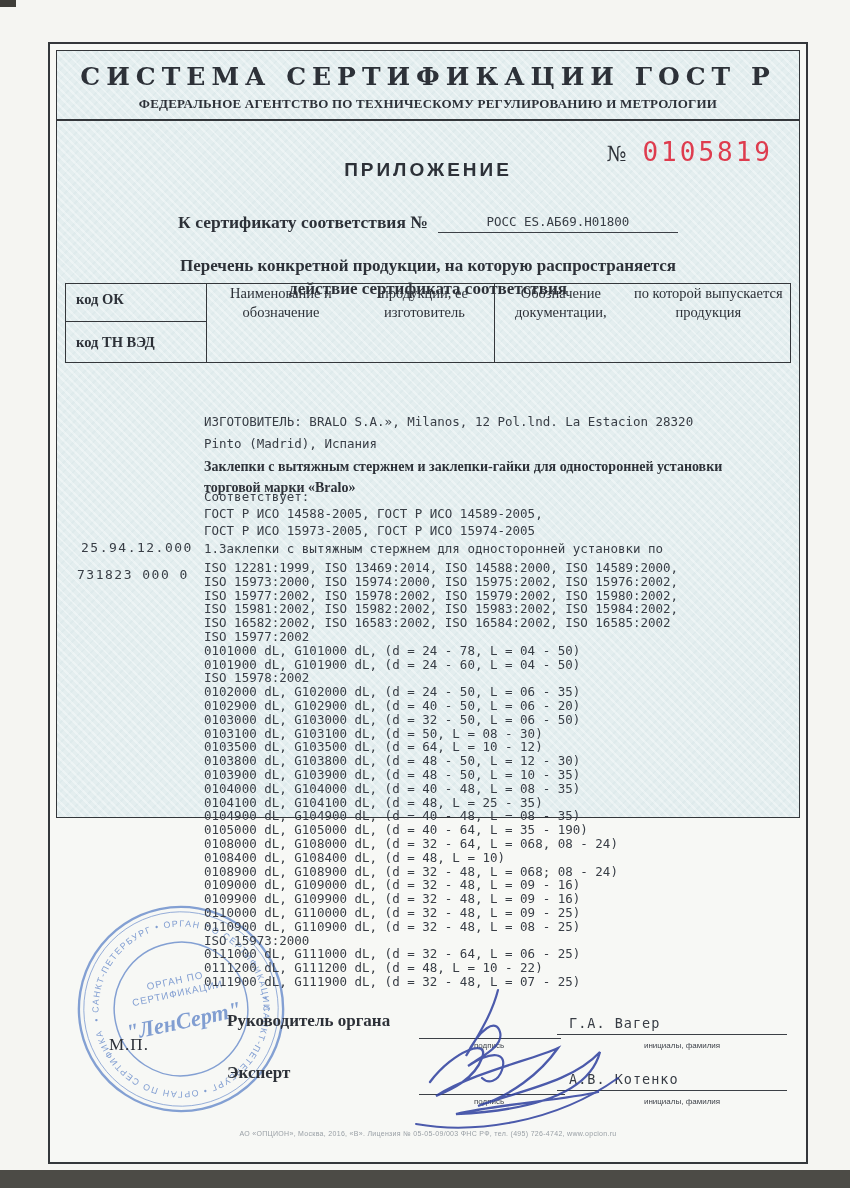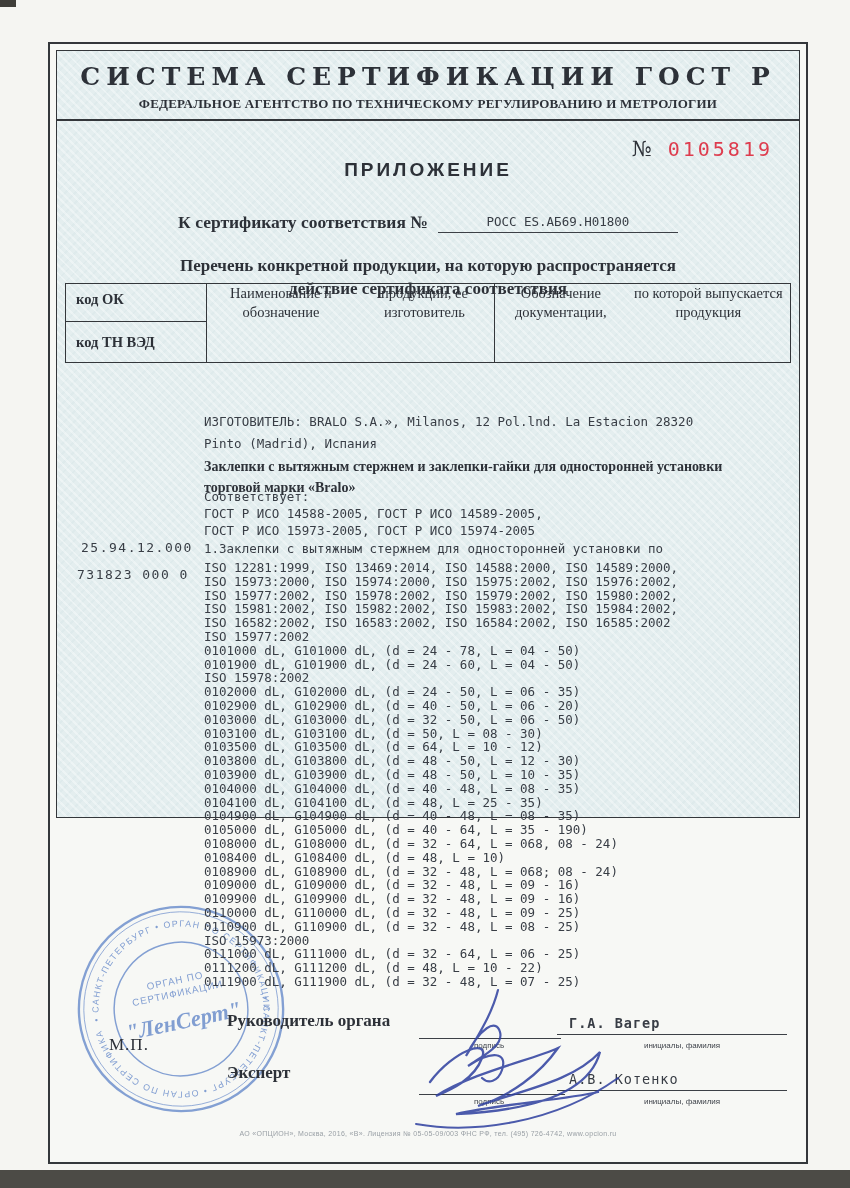--- a/index.html
+++ b/index.html
@@ -18,21 +18,21 @@
       repeating-linear-gradient(-45deg, rgba(120,170,180,.05) 0 2px, rgba(255,255,255,0) 2px 7px);
   }
   .inner-frame > * { position:absolute; }
 
   .doc-header { left:0; top:0; width:100%; height:70px; border-bottom:2.5px solid #34373b; text-align:center; padding-top:11px; }
   .doc-title { font-family:"DejaVu Serif", serif; font-weight:bold; font-size:25px; letter-spacing:6px; color:#2d3138; }
   .doc-subtitle { margin-top:5px; font-family:"Liberation Serif", serif; font-weight:bold; font-size:13px; letter-spacing:0.2px; color:#2d3138; }
 
   .reg-number { top:86px; right:26px; display:flex; align-items:baseline; gap:16px; }
   .reg-number .no-sign { font-family:"DejaVu Serif", serif; font-size:21px; color:#2d3138; }
-  .reg-number .no-value { font-family:"DejaVu Sans Mono", monospace; font-size:20px; letter-spacing:3px; color:#de3c4e; }
+  .reg-number .no-value { font-family:"DejaVu Sans Mono", monospace; font-size:26px; letter-spacing:3px; color:#de3c4e; }
 
   .appendix-title { left:0; top:108px; width:100%; text-align:center; font-family:Liberation Sans, sans-serif;
     font-weight:bold; font-size:19px; letter-spacing:3px; color:#2d3138; }
 
   .cert-line { left:0; top:161px; width:100%; display:flex; justify-content:center; align-items:flex-end; }
   .cert-label { font-weight:bold; font-size:17.5px; color:#2d3138; }
   .cert-num-box { display:inline-block; width:240px; margin-left:10px; text-align:center;
     border-bottom:1.5px solid #3c4046; padding-bottom:3px;
     font-family:"DejaVu Sans Mono", monospace; font-size:12.5px; color:#383d45; }
 
@@ -63,21 +63,21 @@
   .role-expert { left:170px; top:1012px; }
 
   .sig-underline { border-bottom:1px solid #3c4046; }
   .u-sign1 { left:362px; top:972px; width:142px; height:16px; }
   .u-sign2 { left:362px; top:1028px; width:146px; height:16px; }
   .caption { font-family:"Liberation Sans", sans-serif; font-size:8px; color:#40454c; text-align:center; }
   .cap-sign1 { left:352px; top:990px; width:160px; }
   .cap-sign2 { left:352px; top:1046px; width:160px; }
   .name-box { left:500px; width:230px; border-bottom:1px solid #3c4046; padding:0 0 3px 12px;
     font-family:"DejaVu Sans Mono", monospace; font-size:13.5px; letter-spacing:1px; color:#383d45; }
-  .name1 { top:964px;font-weight:bold; }
+  .name1 { top:964px; }
   .name2 { top:1020px; }
   .cap-name1 { left:520px; top:990px; width:210px; }
   .cap-name2 { left:520px; top:1046px; width:210px; }
 
   .sig-ink { left:345px; top:935px; width:245px; height:150px; z-index:4; }
 
   .fine-print { position:absolute; left:48px; top:1130px; width:760px; text-align:center;
     font-family:"Liberation Sans", sans-serif; font-size:7px; letter-spacing:0.3px; color:#9aa0a6; }
 </style>
 </head>

